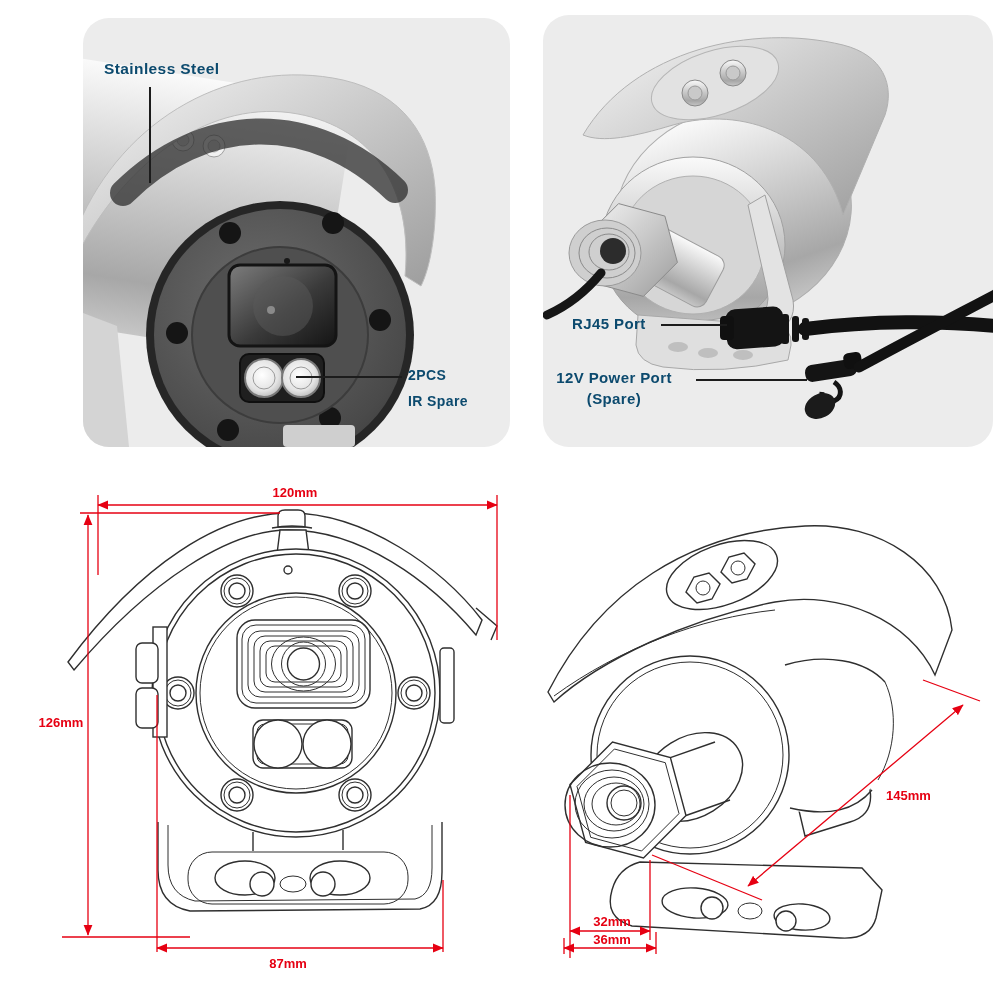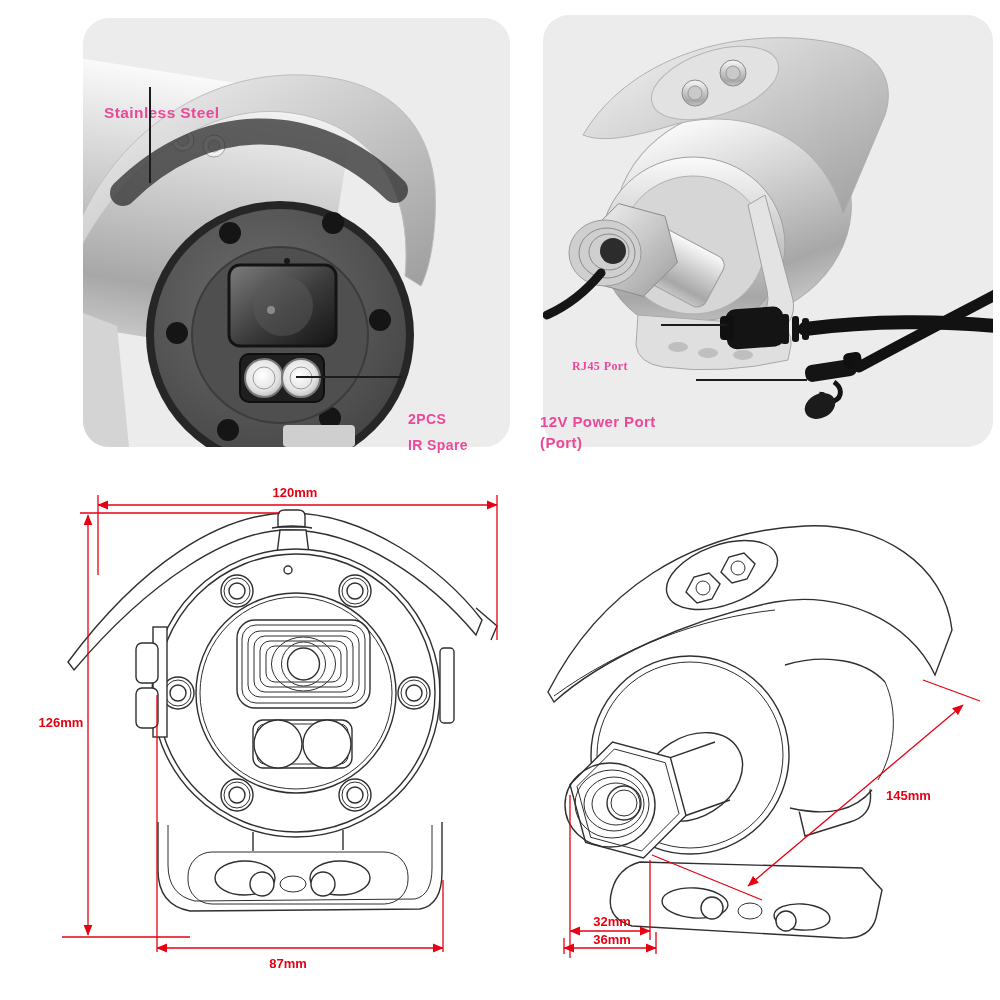--- a/index.html
+++ b/index.html
@@ -2,25 +2,25 @@
 <html><head>
 <meta charset="utf-8">
 <style>
   html,body{margin:0;padding:0;background:#ffffff;}
   .page{position:relative;width:1000px;height:1000px;background:#ffffff;overflow:hidden;
         font-family:"Liberation Sans",sans-serif;}
   .panel{position:absolute;background:#ececec;border-radius:26px;overflow:hidden;}
   .panel-front{left:83px;top:18px;width:427px;height:429px;}
   .panel-rear{left:543px;top:15px;width:450px;height:432px;}
   .panel svg{position:absolute;left:0;top:0;}
-  .label{position:absolute;color:#ec4899;font-weight:bold;letter-spacing:.4px;margin-top:44px;}
+  .label{position:absolute;color:#0c4a6e;font-weight:bold;letter-spacing:.4px;}
   .label-stainless{left:104px;top:60px;font-size:15.5px;}
   .label-ir{left:408px;top:362px;font-size:14px;line-height:26px;}
-  .label-rj45{left:572px;top:315px;font-size:12px;font-family:Liberation Serif, serif;}
-  .label-power{left:540px;top:367px;width:148px;font-size:15px;line-height:21px;text-align:left;}
+  .label-rj45{left:572px;top:315px;font-size:15px;}
+  .label-power{left:540px;top:367px;width:148px;font-size:15px;line-height:21px;text-align:center;}
   .leader{position:absolute;background:#1c1c1c;}
   .leader-stainless{left:149px;top:87px;width:2px;height:96px;}
   .leader-ir{left:296px;top:376px;width:106px;height:2px;}
   .leader-rj45{left:661px;top:324px;width:66px;height:2px;}
   .leader-power{left:696px;top:379px;width:111px;height:2px;}
   .drawing{position:absolute;}
   .front-drawing{left:30px;top:480px;}
   .iso-drawing{left:540px;top:470px;}
   .dim-text{fill:#e60012;font-family:"Liberation Sans",sans-serif;font-size:13px;font-weight:bold;}
   .art{stroke:#2f2f2f;stroke-width:1.4;fill:none;}
@@ -149,21 +149,21 @@
     <div>2PCS</div>
     <div>IR Spare</div>
   </div>
   <div class="leader leader-ir"></div>
 
   <div class="label label-rj45">RJ45 Port</div>
   <div class="leader leader-rj45"></div>
 
   <div class="label label-power">
     <div>12V Power Port</div>
-    <div>(Port)</div>
+    <div>(Spare)</div>
   </div>
   <div class="leader leader-power"></div>
 
   <svg class="drawing front-drawing" width="480" height="510" viewBox="0 0 480 510">
     <defs>
       <marker id="ra" markerWidth="9" markerHeight="7" refX="8" refY="3.5" orient="auto-start-reverse">
         <path d="M0,0 L8.5,3.5 L0,7 Z" fill="#e60012"></path>
       </marker>
     </defs>
     <g>

